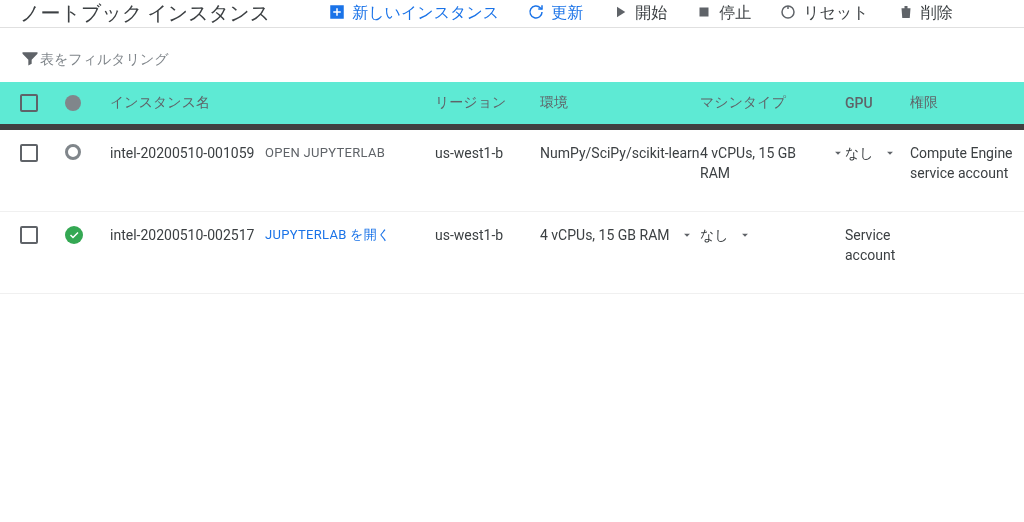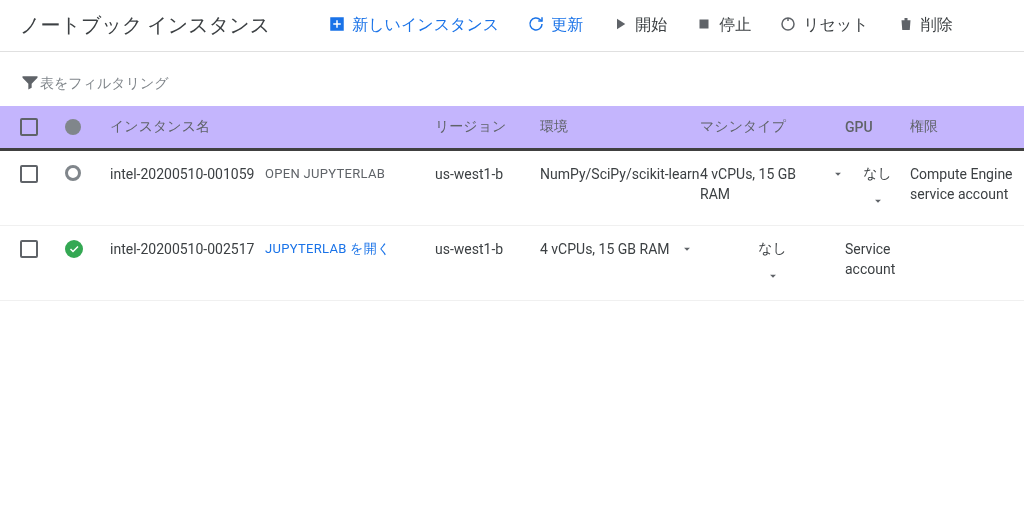--- a/index.html
+++ b/index.html
@@ -1,39 +1,39 @@
 <!DOCTYPE html>
 <html><head>
   <meta charset="utf-8">
   <style>
     * { box-sizing: border-box; margin: 0; padding: 0; }
     body { font-family: 'Google Sans', Roboto, Arial, sans-serif; background: #fff; color: #202124; width: 1024px; height: 522px; overflow: hidden; }
-    .toolbar { display: flex; align-items: center; padding: 12px 20px; gap: 28px; border-bottom: 1px solid #e0e0e0; }
+    .toolbar { display: flex; align-items: center; padding: 0 20px; gap: 28px; border-bottom: 1px solid #e0e0e0; }
     .page-title { font-size: 20px; font-weight: 400; color: #3c4043; margin-right: 30px; }
     .action { display: inline-flex; align-items: center; gap: 6px; font-size: 16px; color: #3c4043; cursor: pointer; }
     .action.primary { color: #1a73e8; font-weight: 500; }
     .action svg { width: 18px; height: 18px; }
     .filter-row { display: flex; align-items: center; padding: 20px 20px 10px 20px; }
     .filter-icon svg { width: 20px; height: 20px; color: #5f6368; }
     .filter-label { font-size: 14px; color: #80868b; }
     .table { width: 100%; }
     .thead, .trow { display: grid; grid-template-columns: 45px 45px 155px 170px 105px 160px 145px 65px 130px; align-items: center; padding: 12px 20px; font-size: 14px; }
-    .thead { color: #5f6368; font-weight: 500; border-bottom: 3px solid #404040; background: #c4b5fd; }
-    .trow { color: #3c4043; border-bottom: 1px solid #f0f0f0; padding-top: 14px; padding-bottom: 14px; align-items: flex-start; }
+    .thead { color: #5f6368; font-weight: 500; border-bottom: 6px solid #404040; background: #5eead4; }
+    .trow { color: #3c4043; border-bottom: 1px solid #f0f0f0; padding-top: 14px; padding-bottom: 28px; align-items: flex-start; }
     .checkbox { width: 18px; height: 18px; border: 2px solid #5f6368; border-radius: 2px; cursor: pointer; }
     .status-dot { width: 16px; height: 16px; border-radius: 50%; background: #80868b; }
     .status-ring { width: 16px; height: 16px; border-radius: 50%; border: 3px solid #80868b; box-sizing: border-box; }
     .status-check { width: 18px; height: 18px; border-radius: 50%; background: #34a853; display: flex; align-items: center; justify-content: center; }
     .status-check svg { width: 12px; height: 12px; color: #fff; }
     .cell-link { color: #5f6368; font-weight: 400; cursor: pointer; font-size: 13px; letter-spacing: 0.3px; }
     .cell-link.active { color: #1a73e8; }
     .machine { display: flex; align-items: flex-start; gap: 10px; }
     .dd-arrow { margin-top: 2px; }
     .dd-arrow svg { width: 14px; height: 14px; color: #5f6368; }
-    .gpu-cell { display: flex; align-items: center; gap: 9px; flex-direction: column; }
+    .gpu-cell { display: flex; align-items: center; gap: 9px; }
     .cell-text { line-height: 1.4; }
     .instance-name { word-break: break-word; }
   </style>
 </head>
 <body>
 
 <div class="toolbar">
   <div class="page-title">ノートブック インスタンス</div>
   <div class="action primary">
     <span><svg viewBox="0 0 24 24">

